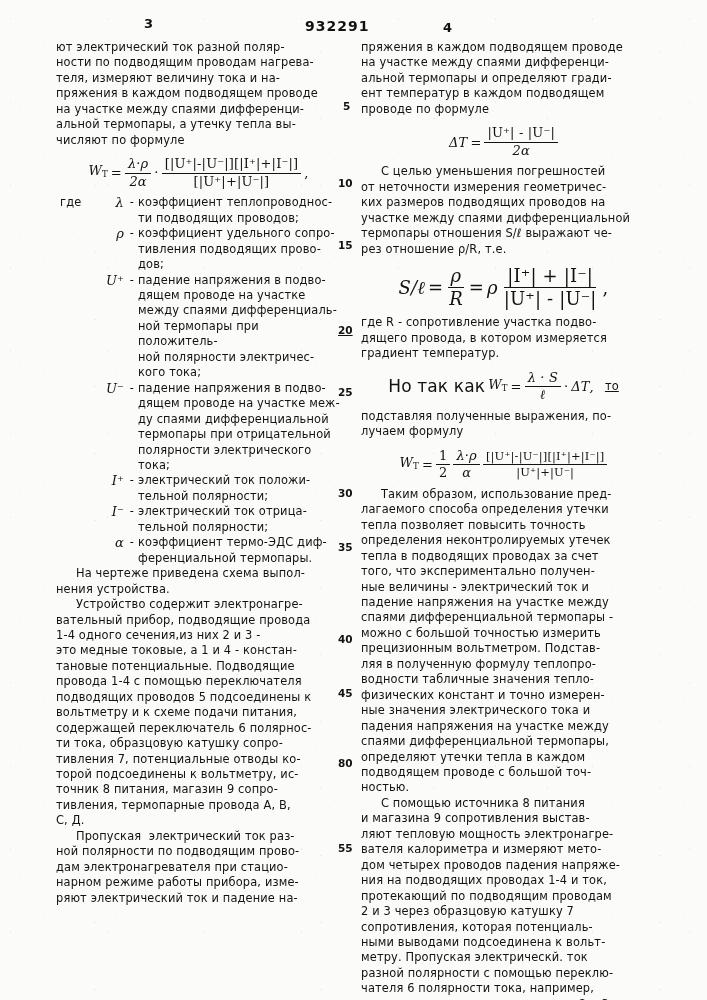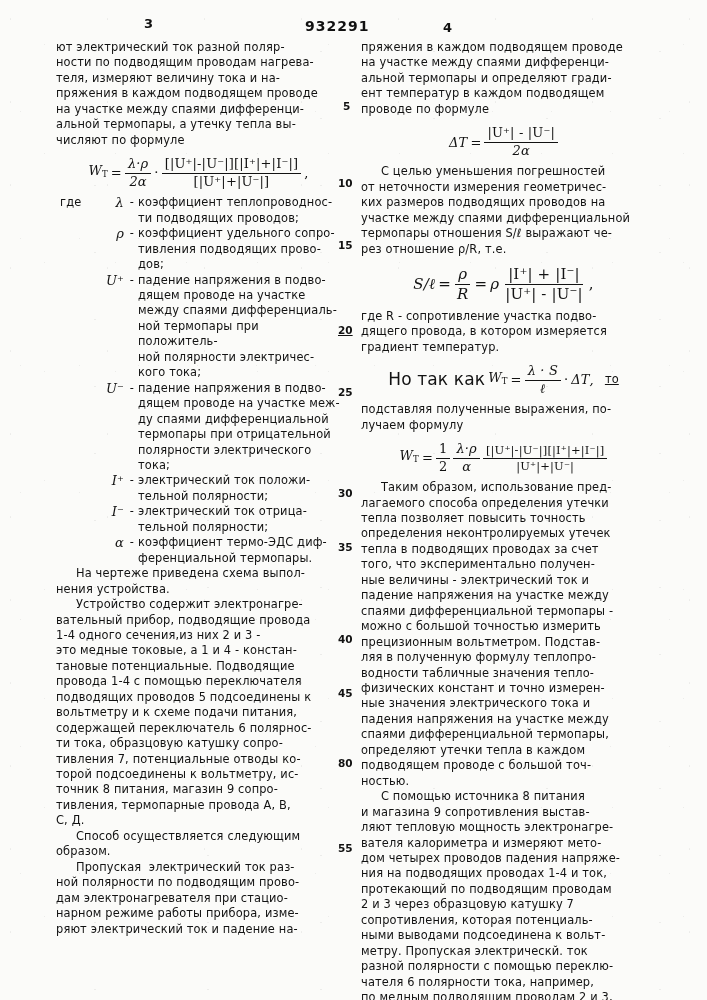--- a/index.html
+++ b/index.html
@@ -101,21 +101,21 @@
   
   .math {
     font-family: "DejaVu Serif", serif;
     display: flex;
     align-items: center;
     justify-content: center;
     gap: 3px;
     margin: 9px 0 6px 0;
     font-size: 13px;
   }
-  .math.small { font-size: 15px; }
+  .math.small { font-size: 18px; }
   .mvar { font-style: italic; }
   .msub { font-size: 8.5px; vertical-align: -2px; font-style: normal; }
   .frac {
     display: inline-flex;
     flex-direction: column;
     align-items: center;
     vertical-align: middle;
     line-height: 1.12;
   }
   .frac .num { padding: 0 3px 1px 3px; border-bottom: 1.3px solid #121212; white-space: nowrap; }
@@ -253,22 +253,20 @@
 провода 1-4 с помощью переключателя
 подводящих проводов 5 подсоединены к
 вольтметру и к схеме подачи питания,
 содержащей переключатель 6 полярнос-
 ти тока, образцовую катушку сопро-
 тивления 7, потенциальные отводы ко-
 торой подсоединены к вольтметру, ис-
 точник 8 питания, магазин 9 сопро-
 тивления, термопарные провода А, В,
 С, Д.</p>
-    <p class="para indent">Способ осуществляется следующим
-образом.</p>
     <p class="para indent">Пропуская  электрический ток раз-
 ной полярности по подводящим прово-
 дам электронагревателя при стацио-
 нарном режиме работы прибора, изме-
 ряют электрический ток и падение на-</p>
   </div>
 
   <div class="col col-right">
 
     <p class="para">пряжения в каждом подводящем проводе

